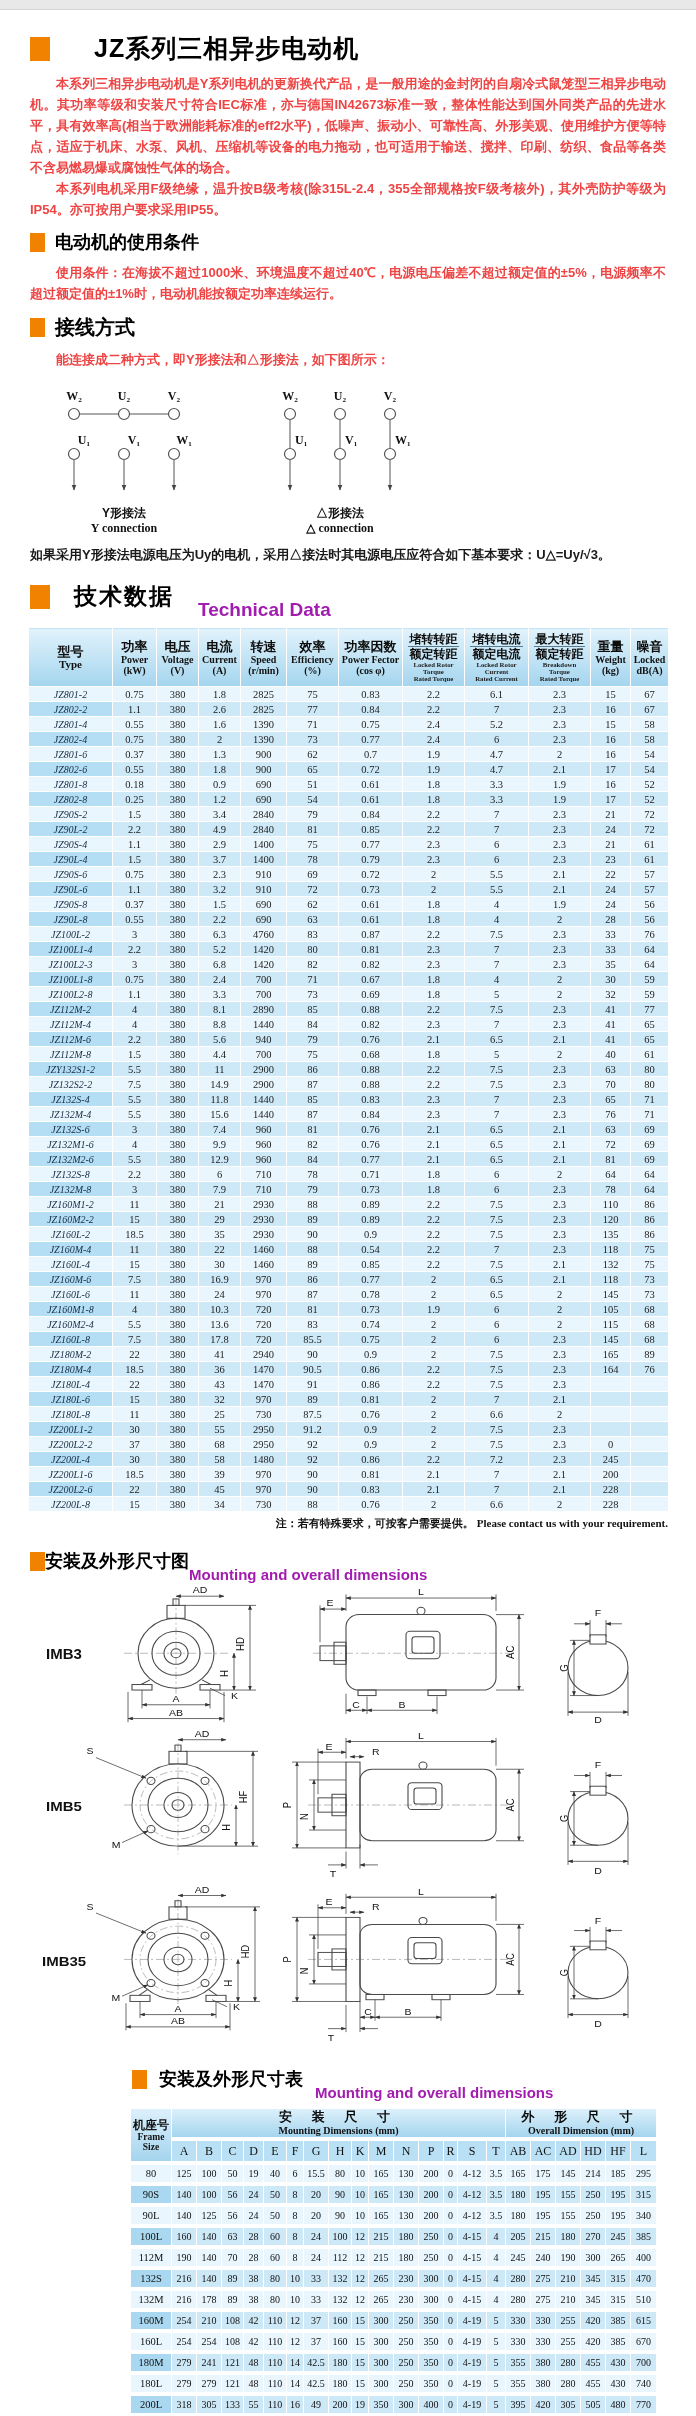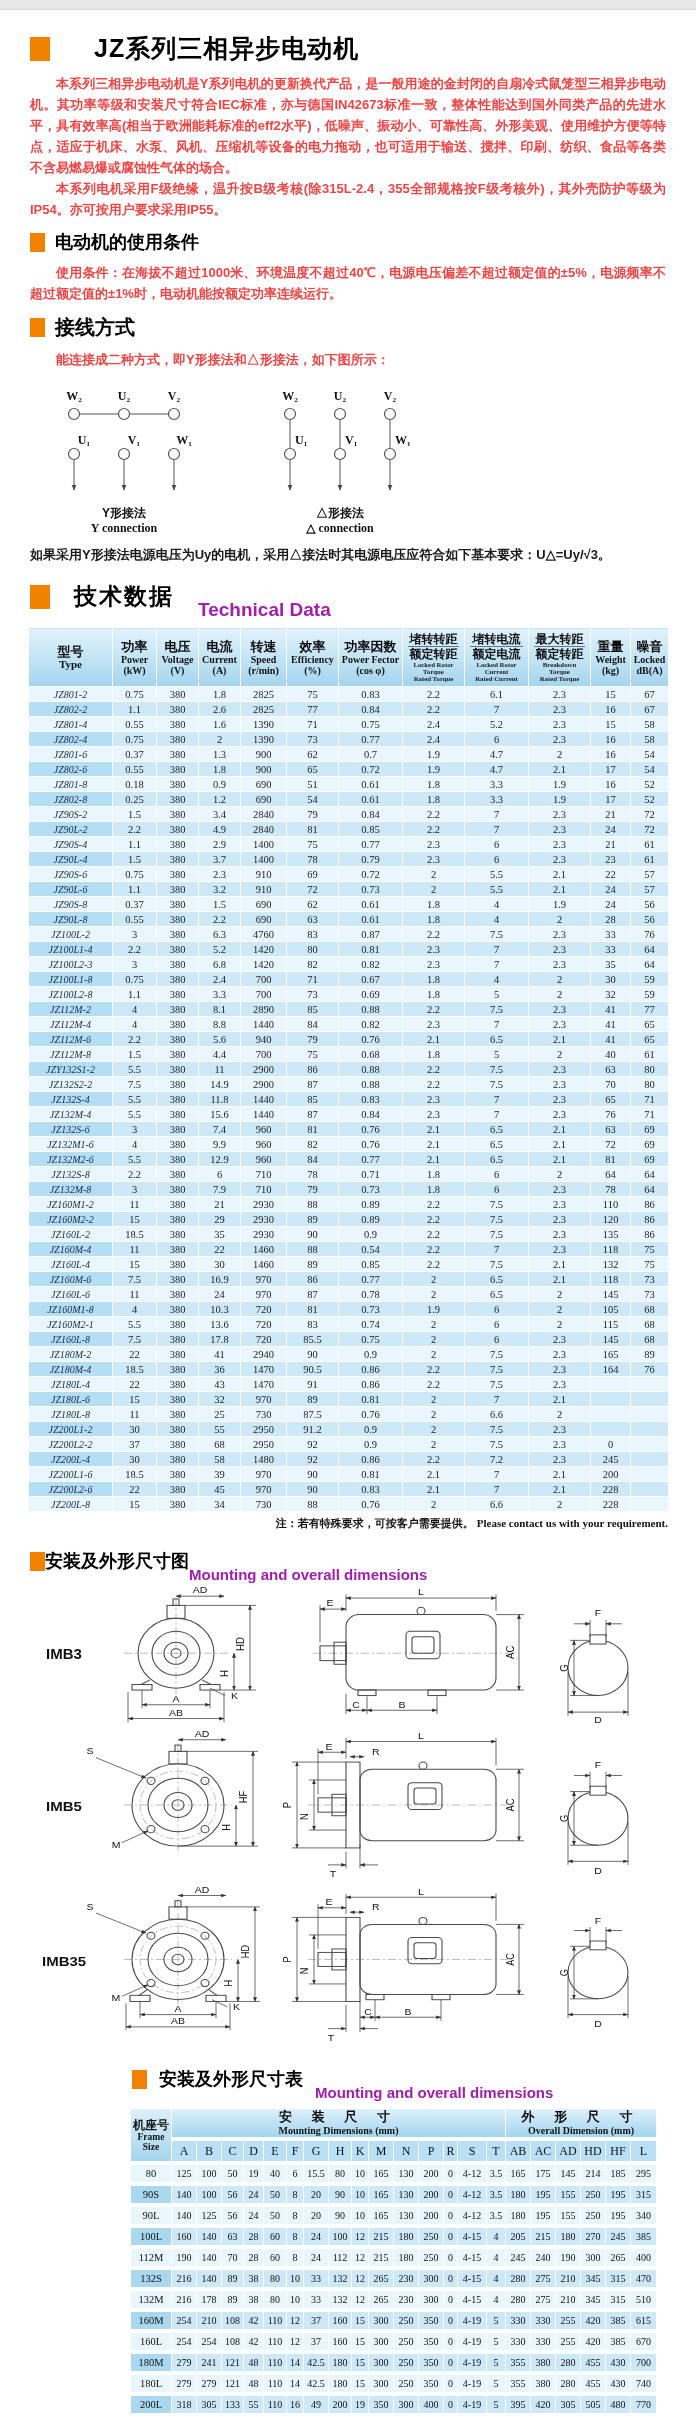--- a/index.html
+++ b/index.html
@@ -835,21 +835,21 @@
           <td class="c4">720</td>
           <td class="c5">81</td>
           <td class="c6">0.73</td>
           <td class="c7">1.9</td>
           <td class="c8">6</td>
           <td class="c9">2</td>
           <td class="c10">105</td>
           <td class="c11">68</td>
         </tr>
         <tr>
-          <td class="c0">JZ160M2-1</td>
+          <td class="c0">JZ160M2-4</td>
           <td class="c1">5.5</td>
           <td class="c2">380</td>
           <td class="c3">13.6</td>
           <td class="c4">720</td>
           <td class="c5">83</td>
           <td class="c6">0.74</td>
           <td class="c7">2</td>
           <td class="c8">6</td>
           <td class="c9">2</td>
           <td class="c10">115</td>

